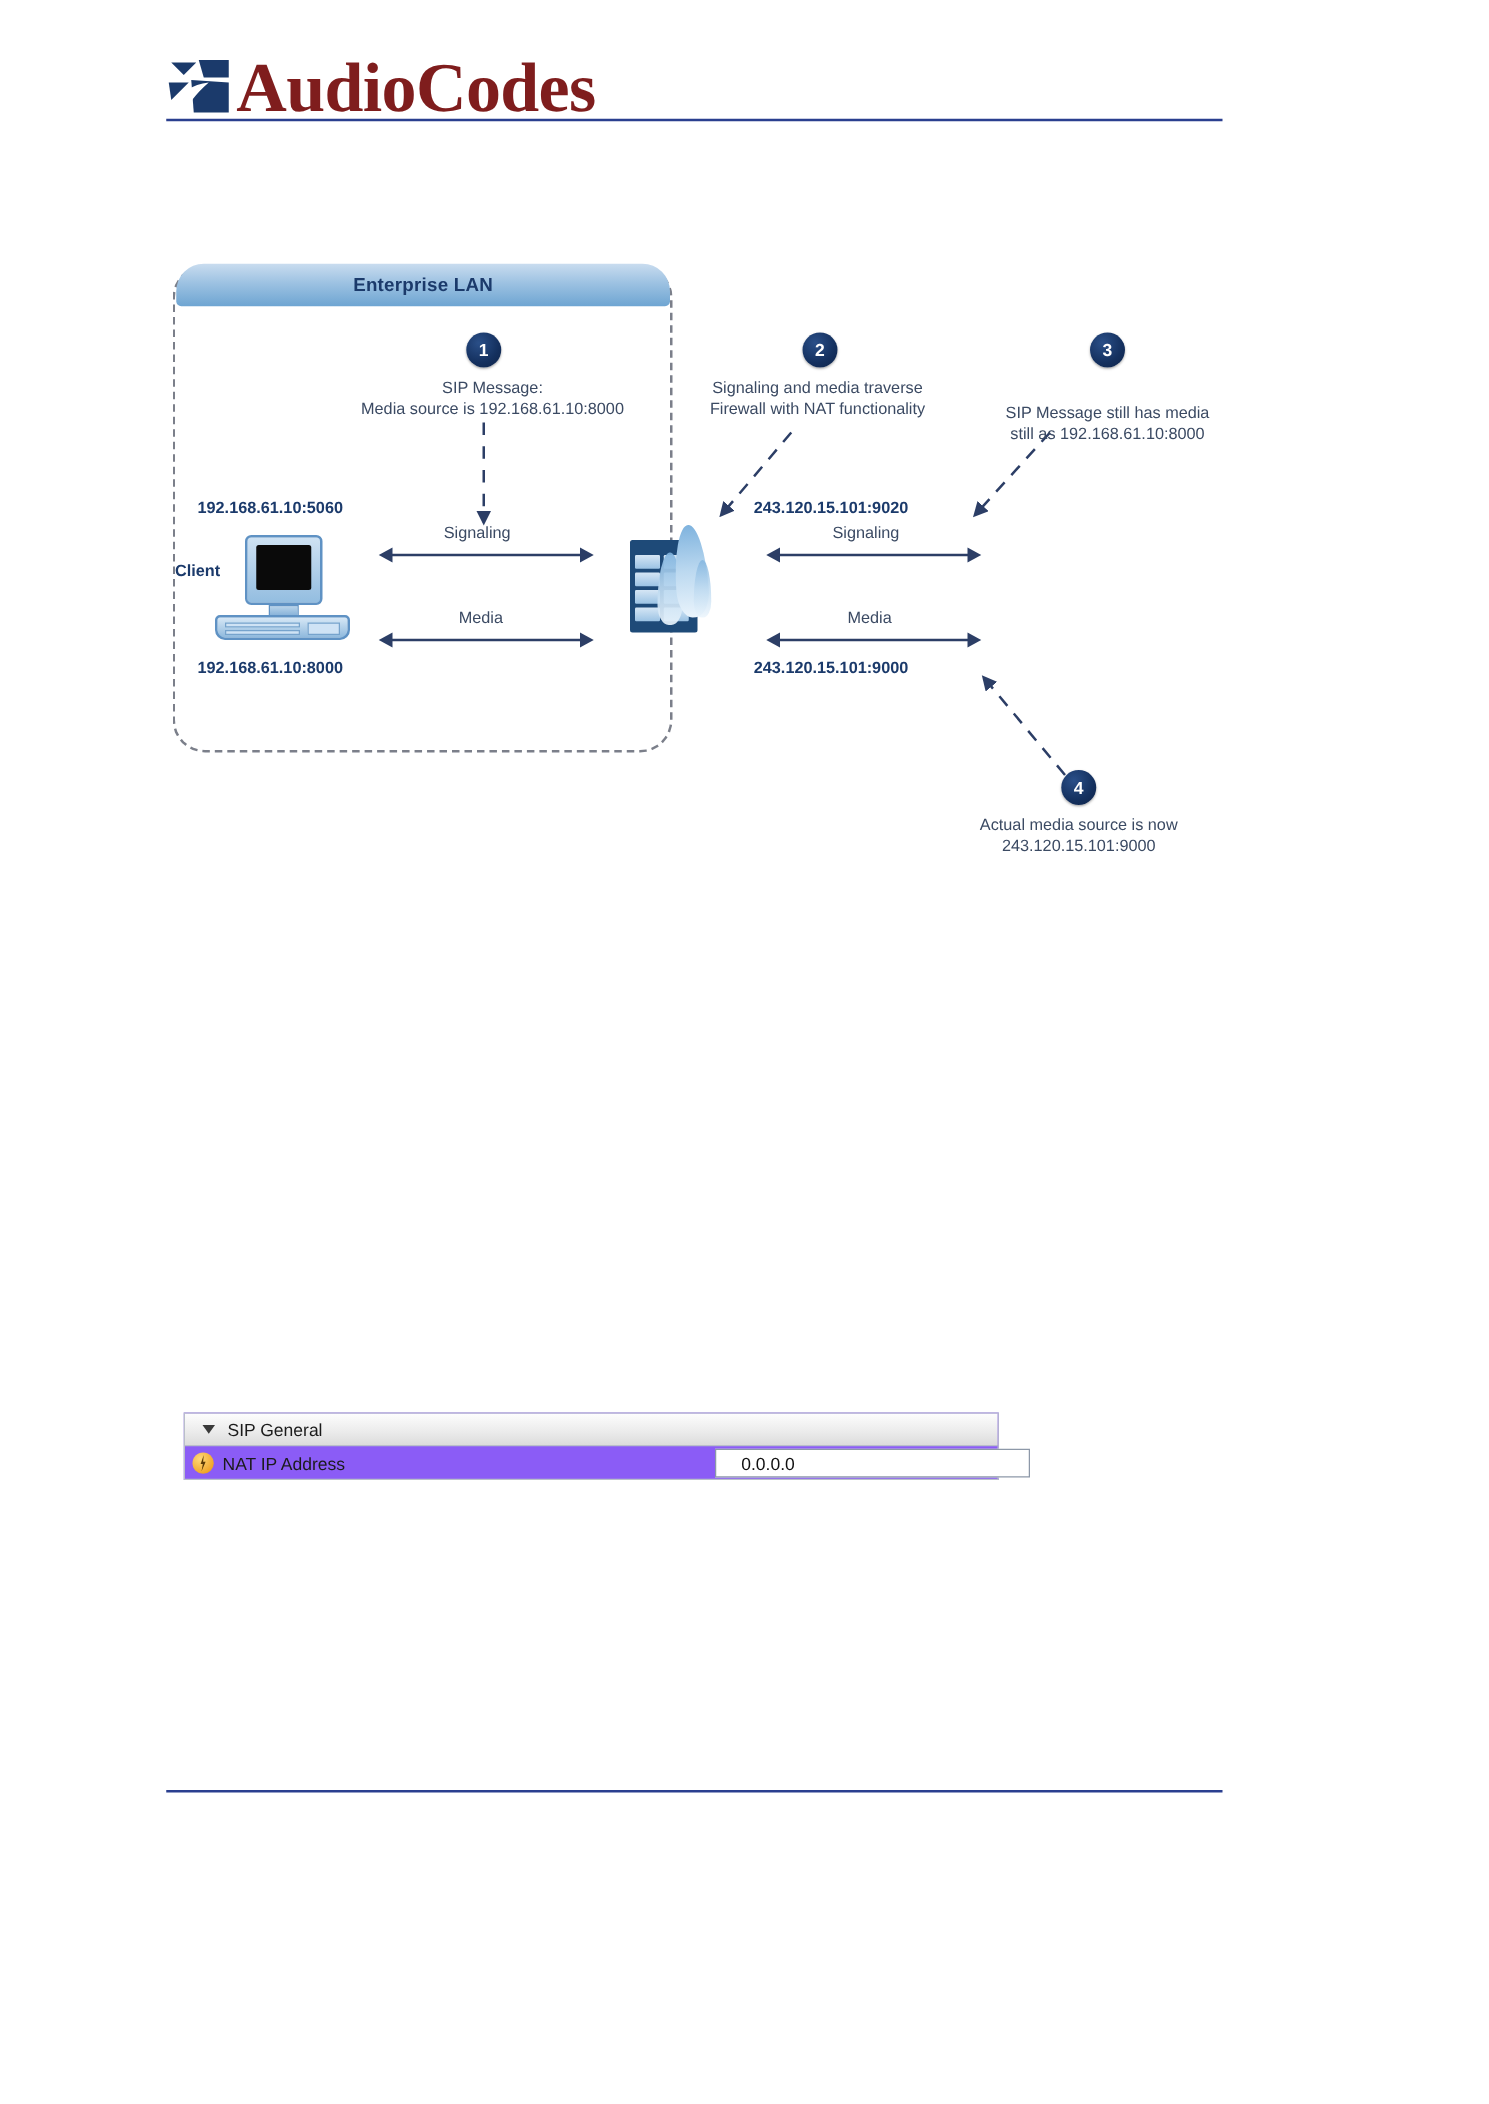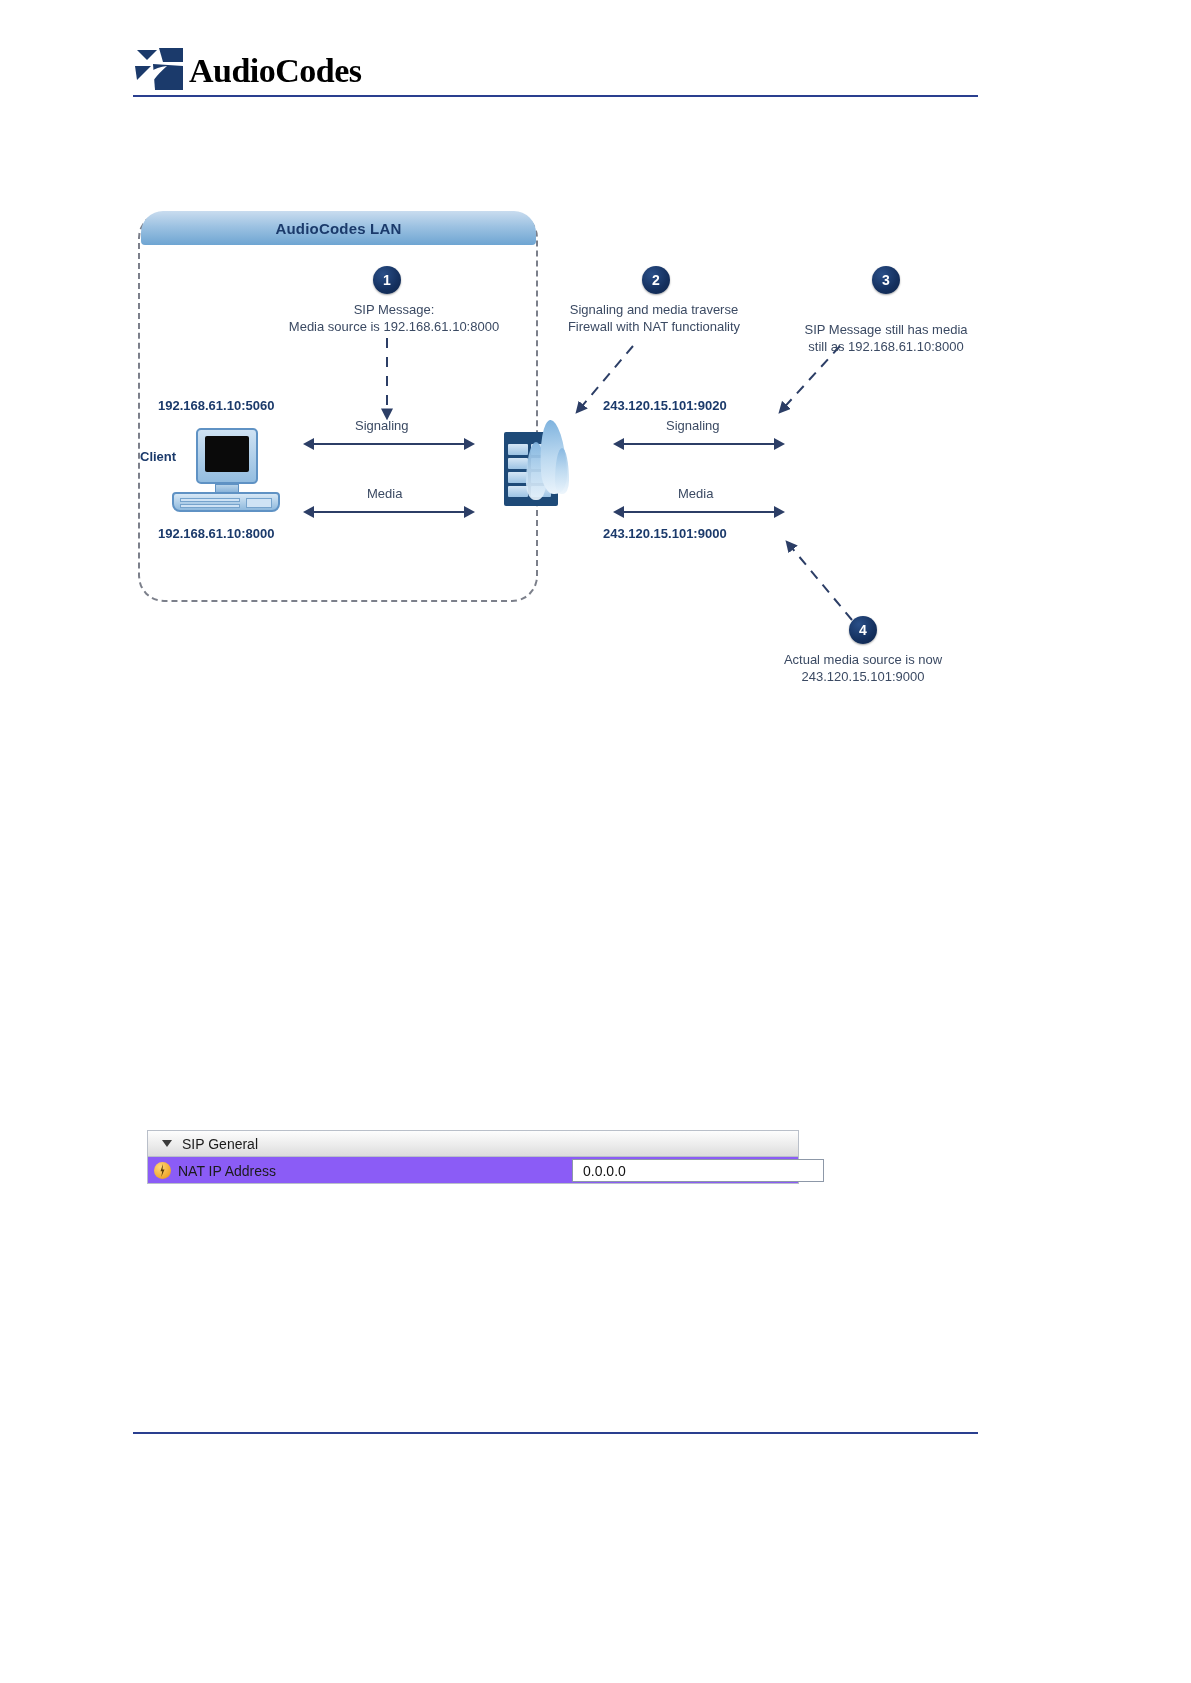--- a/index.html
+++ b/index.html
@@ -32,23 +32,23 @@
     height: 54px;
   }
   .logo-mark {
     width: 52px;
     height: 46px;
     position: relative;
     margin-right: 4px;
   }
   .logo-text {
     font-family: "Liberation Serif", serif;
-    font-size: 34px;
+    font-size: 56px;
     font-weight: bold;
-    color: #000000;
+    color: #7f1d1d;
     letter-spacing: -0.5px;
     line-height: 40px;
     position: relative;
     top: -1px;
   }
   .header-rule {
     position: absolute;
     left: 0;
     top: 57px;
     width: 845px;
@@ -354,21 +354,21 @@
     left: 424px;
     top: 2px;
     width: 252px;
     height: 23px;
     background: #ffffff;
     border: 1px solid #8d98a8;
     box-sizing: border-box;
     font-family: "Liberation Sans", sans-serif;
     font-size: 14px;
     color: #111111;
-    padding: 0 10px;
+    padding: 0 20px;
     line-height: 21px;
   }
 </style>
 </head>
 <body>
 
 <div class="page-header">
   <div class="logo-wrap">
     <div class="logo-mark">
       <svg width="52" height="46" viewBox="0 0 52 46" xmlns="http://www.w3.org/2000/svg">
@@ -381,21 +381,21 @@
     </div>
     <div class="logo-text">AudioCodes</div>
   </div>
   <div class="header-rule"></div>
 </div>
 
 <div class="diagram">
 
   <div class="lan-box"></div>
   <div class="lan-header">
-    <span class="lan-header-label">AudioCodes LAN</span>
+    <span class="lan-header-label">Enterprise LAN</span>
   </div>
 
   <div class="pc">
     <div class="pc-monitor">
       <div class="pc-screen"></div>
     </div>
     <div class="pc-neck"></div>
     <div class="pc-keyboard">
       <div class="pc-key" style="left:6px;top:4px;width:60px;height:4px;"></div>
       <div class="pc-key" style="left:6px;top:10px;width:60px;height:4px;"></div>

